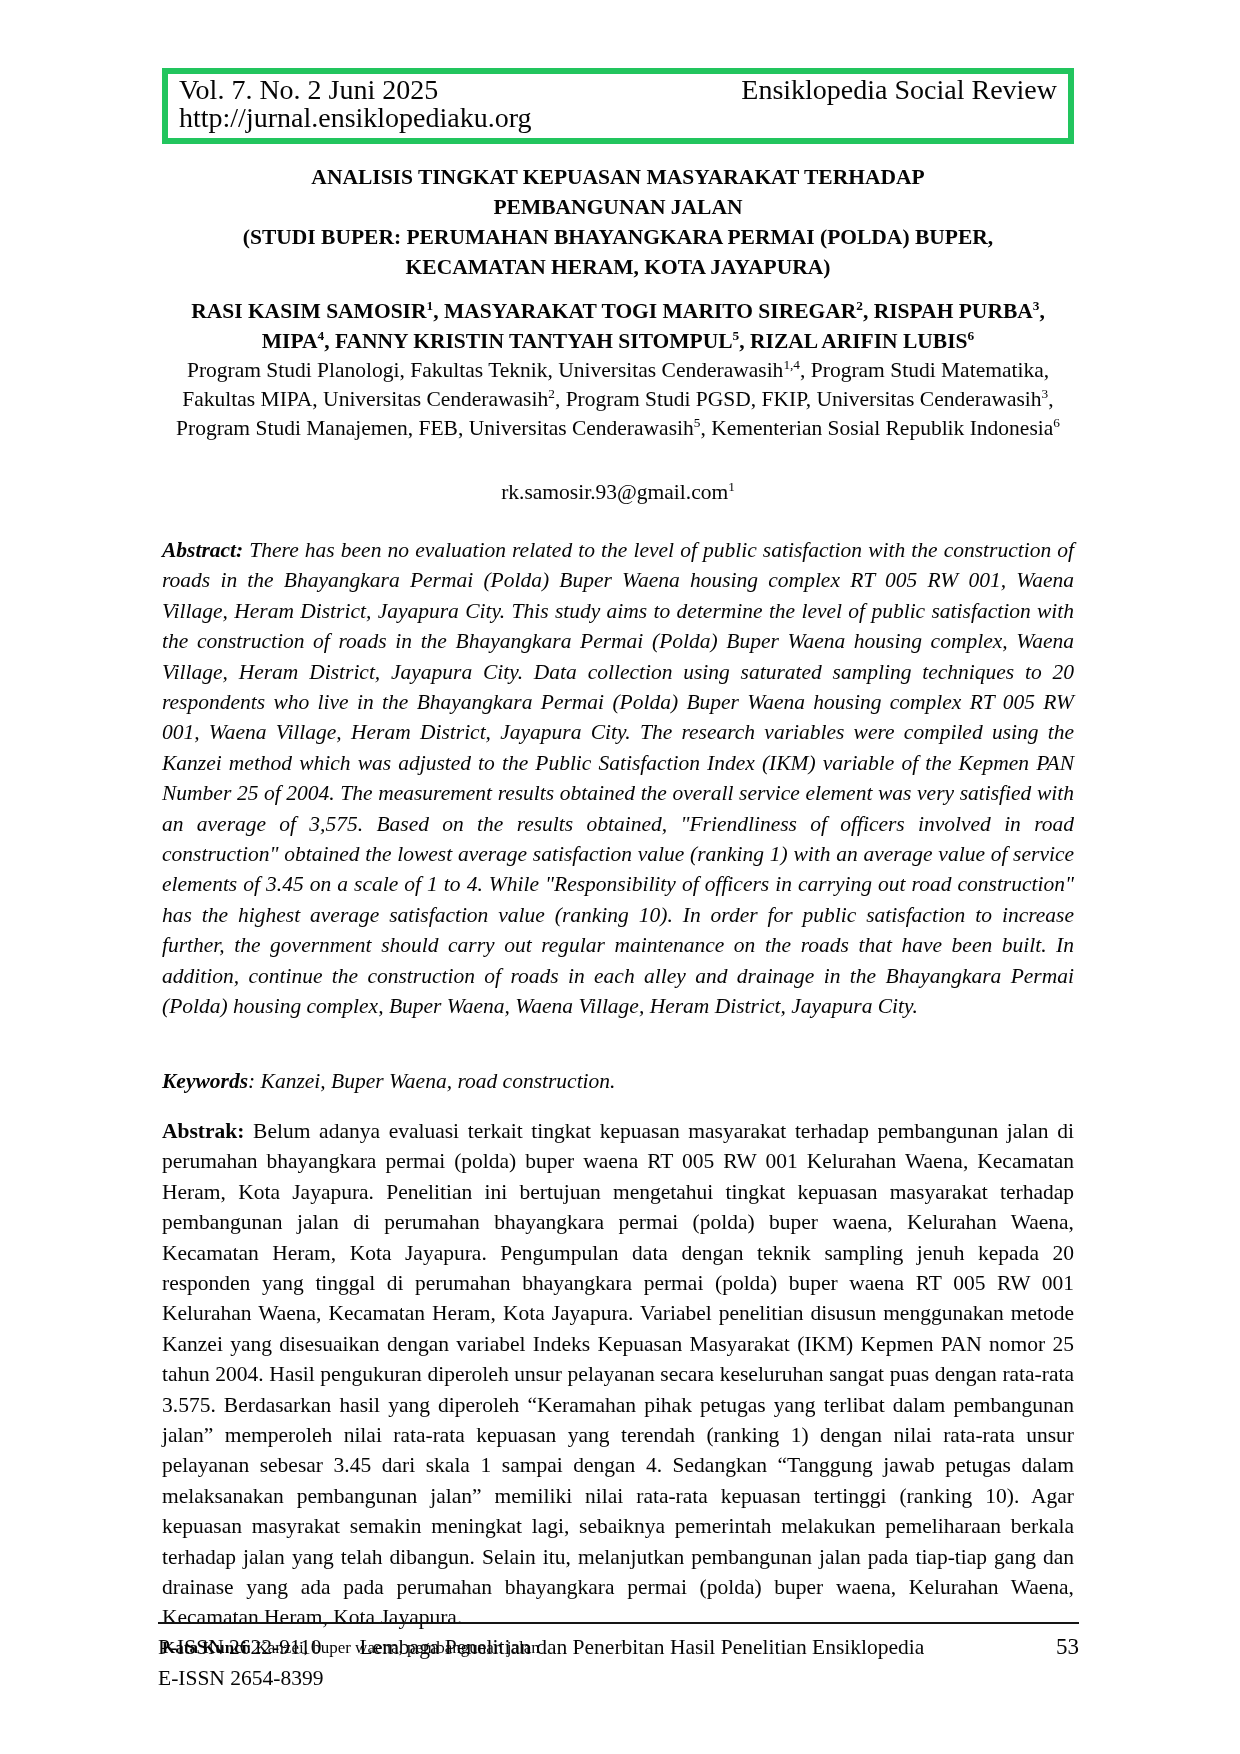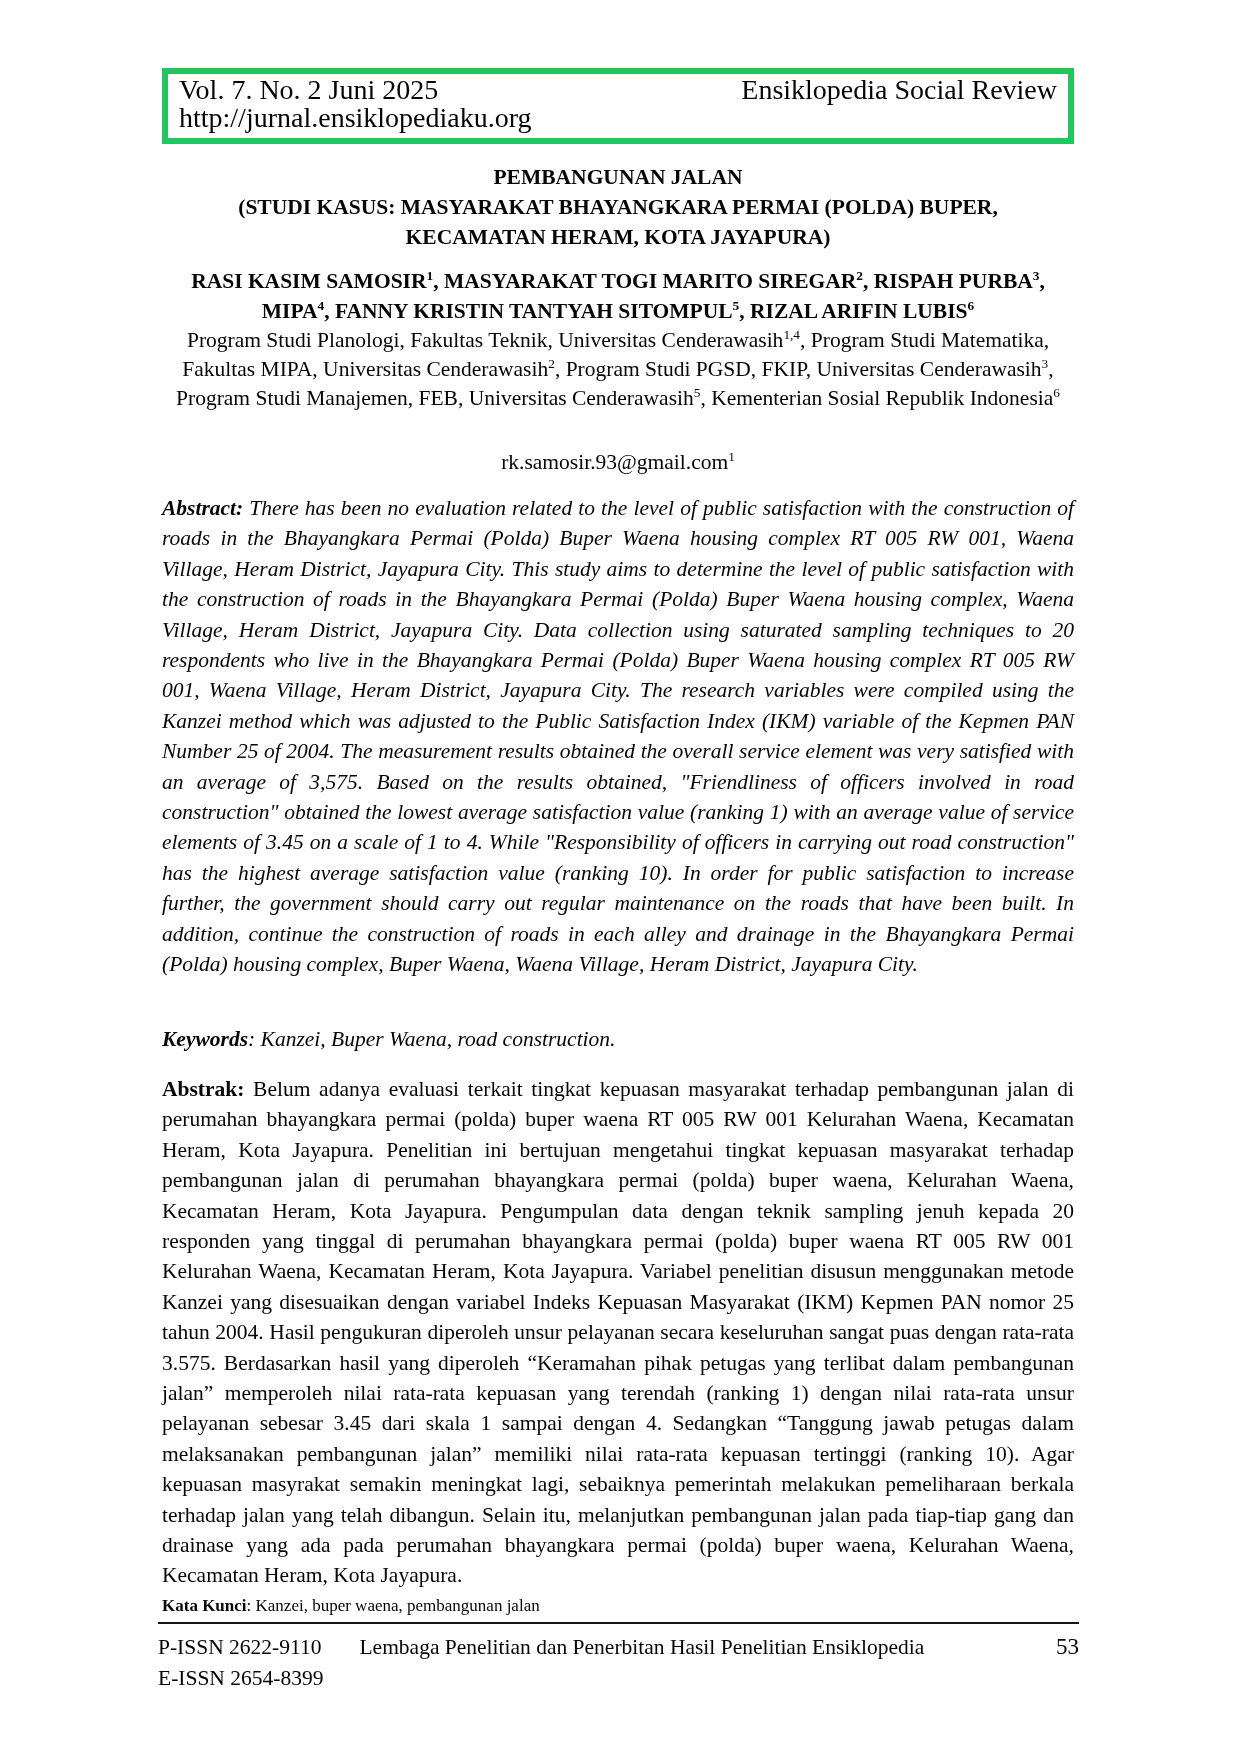--- a/index.html
+++ b/index.html
@@ -22,21 +22,21 @@
 
   
   .authors { margin-top:14px; text-align:center; font-weight:bold; font-size:21.5px; line-height:30px; }
   sup { font-size:0.62em; vertical-align:super; line-height:0; }
 
   
   .affils { text-align:center; font-size:21.5px; line-height:29px; }
   .email-line { text-align:center; font-size:21.5px; line-height:29px;margin-top:35px; }
 
   
-  .abstract-en { margin-top:16px; text-align:justify; font-style:italic; font-size:21.5px; line-height:30.4px; }
+  .abstract-en { margin-top:28px; text-align:justify; font-style:italic; font-size:21.5px; line-height:30.4px; }
   .kw-en { font-size:21.5px; font-style:italic; line-height:30.4px;margin-top:44px; }
   .abstract-id { margin-top:20px; text-align:justify; font-size:21.5px; line-height:30.4px; }
   .kw-id { font-size:17px; line-height:30.4px; }
   .b { font-weight:bold; }
 
   
   .footer {
     position:absolute; left:158px; right:161px; top:1622px;
     border-top:2px solid #151515; padding-top:7px; font-size:21.5px; line-height:31px;
   }
@@ -51,22 +51,23 @@
 
   <div class="jbox">
     <div class="jbox-row">
         <span>Vol. 7. No. 2 Juni 2025</span>
         <span>Ensiklopedia Social Review</span>
       </div>
     <div>http://jurnal.ensiklopediaku.org</div>
   </div>
 
   <div class="title">
+    <div>ANALISIS TINGKAT KEPUASAN MASYARAKAT TERHADAP</div>
     <div>PEMBANGUNAN JALAN</div>
-    <div>(STUDI KASUS: MASYARAKAT BHAYANGKARA PERMAI (POLDA) BUPER,</div>
+    <div>(STUDI BUPER: PERUMAHAN BHAYANGKARA PERMAI (POLDA) BUPER,</div>
     <div>KECAMATAN HERAM, KOTA JAYAPURA)</div>
   </div>
 
   <div class="authors">
     <div><span><span>RASI KASIM SAMOSIR</span><sup>1</sup><span>, </span></span><span><span>MASYARAKAT TOGI MARITO SIREGAR</span><sup>2</sup><span>, </span></span><span><span>RISPAH PURBA</span><sup>3</sup><span>,</span></span></div>
     <div><span><span>MIPA</span><sup>4</sup><span>, </span></span><span><span>FANNY KRISTIN TANTYAH SITOMPUL</span><sup>5</sup><span>, </span></span><span><span>RIZAL ARIFIN LUBIS</span><sup>6</sup><span></span></span></div>
   </div>
 
   <div class="affils"><span><span>Program Studi Planologi, Fakultas Teknik, Universitas Cenderawasih</span><sup>1,4</sup><span>, </span></span><span><span>Program Studi Matematika, Fakultas MIPA, Universitas Cenderawasih</span><sup>2</sup><span>, </span></span><span><span>Program Studi PGSD, FKIP, Universitas Cenderawasih</span><sup>3</sup><span>, </span></span><span><span>Program Studi Manajemen, FEB, Universitas Cenderawasih</span><sup>5</sup><span>, </span></span><span><span>Kementerian Sosial Republik Indonesia</span><sup>6</sup><span></span></span></div>
 

